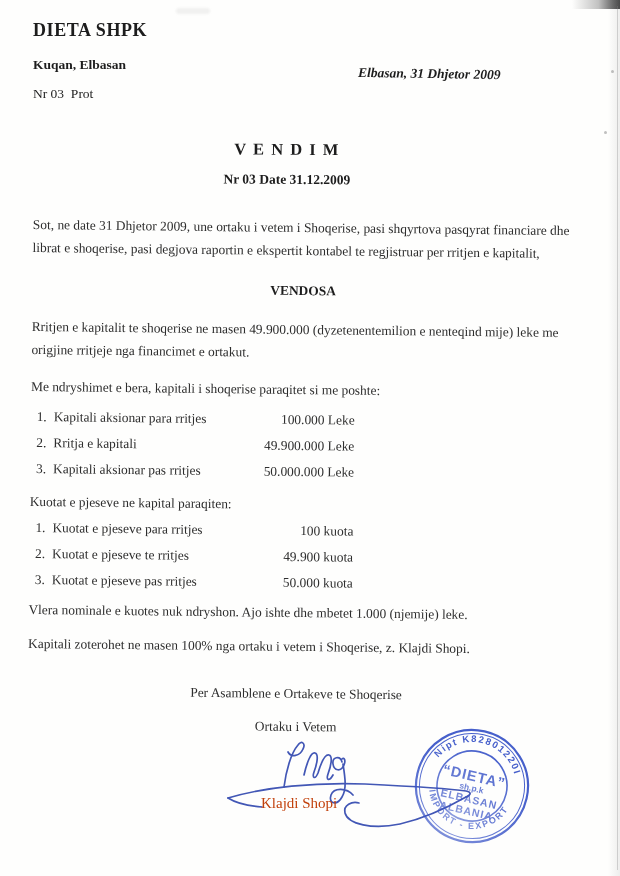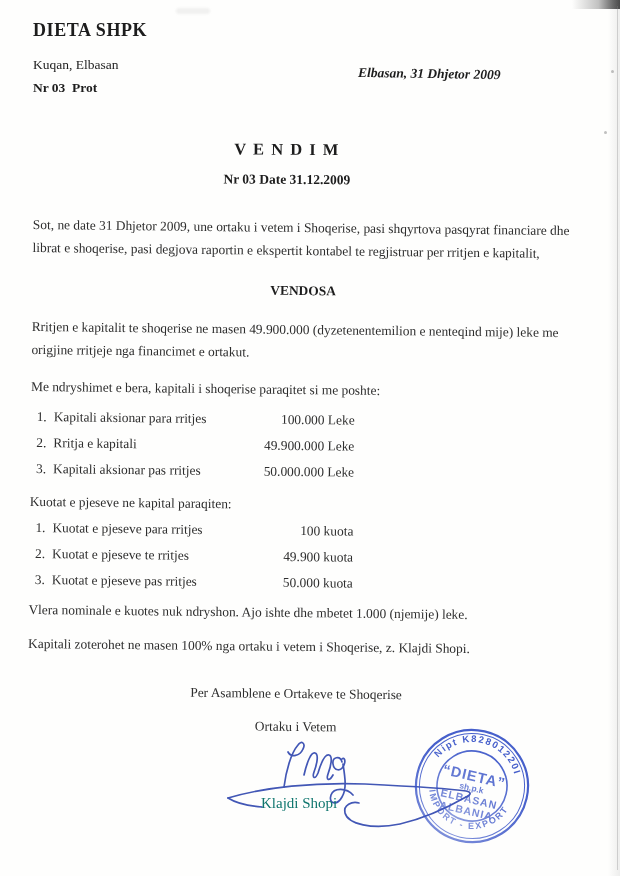--- a/index.html
+++ b/index.html
@@ -1,22 +1,22 @@
 <!DOCTYPE html>
 <html><head>
 <meta charset="utf-8">
 <style>
   html,body{margin:0;padding:0;background:#d9d9d9;}
   .page{position:relative;width:620px;height:876px;background:#fefefd;overflow:hidden;
         font-family:"Liberation Serif",serif;color:#2e2e2e;}
   
   .header{position:absolute;left:33px;top:20px;color:#1d1d1d;}
   .company{font-size:18px;font-weight:bold;letter-spacing:.6px;margin:0;text-align:right;}
-  .address{font-size:13.5px;font-weight:normal;margin-top:16px;}
-  .protocol{font-size:13.5px;font-weight:bold;margin-top:7px;white-space:pre;}
+  .address{font-size:13.5px;font-weight:bold;margin-top:16px;}
+  .protocol{font-size:13.5px;font-weight:normal;margin-top:13px;white-space:pre;}
   .dateline{position:absolute;left:358px;top:66px;font-size:13.5px;font-weight:bold;
             font-style:italic;color:#1d1d1d;transform:rotate(0.9deg);}
   
   .titleblock{position:absolute;left:0;top:140px;width:620px;text-align:center;
               padding-right:46px;box-sizing:border-box;transform:rotate(0.4deg);color:#1d1d1d;}
   .title{font-size:16.5px;font-weight:bold;letter-spacing:1.5px;}
   .subtitle{font-size:13.5px;font-weight:bold;margin-top:12px;}
   
   .docbody{position:absolute;left:33px;top:213px;width:557px;font-size:13.4px;
            transform:rotate(0.65deg);transform-origin:0 0;}
@@ -24,21 +24,21 @@
   .bold-center{text-align:center;padding-right:15px;font-weight:bold;color:#1d1d1d;margin-top:17px;line-height:23px;}
   .mt16{margin-top:16px;} .mt14{margin-top:14px;} .mt6{margin-top:6px;}
   .mt8{margin-top:8px;} .mt2{margin-top:2px;} .mt5{margin-top:5px;}
   .mt11{margin-top:11px;} .mt24{margin-top:24px;} .mt10{margin-top:10px;}
   .row{position:relative;height:26px;line-height:26px;padding-left:6px;white-space:nowrap;}
   .num{display:inline-block;width:17px;}
   .val{position:absolute;left:216px;top:0;width:108px;text-align:right;}
   .centerline{text-align:center;padding-right:20px;line-height:23px;white-space:nowrap;}
   
   .sig-svg{position:absolute;left:200px;top:725px;}
-  .sig-name{position:absolute;left:261px;top:795px;font-size:15px;color:#0f766e;white-space:nowrap;}
+  .sig-name{position:absolute;left:261px;top:795px;font-size:15px;color:#c2410c;white-space:nowrap;}
   .stamp{position:absolute;left:410px;top:724px;width:124px;height:124px;
          transform:rotate(13deg);opacity:.93;
          -webkit-mask-image:radial-gradient(circle at 42% 78%, rgba(0,0,0,.62), #000 62%);
          mask-image:radial-gradient(circle at 42% 78%, rgba(0,0,0,.62), #000 62%);}
   .stamp text{font-family:"Liberation Sans",sans-serif;font-weight:bold;}
   
   .corner-shadow{position:absolute;top:0;right:0;width:48px;height:9px;
       background:linear-gradient(to left,#3c3c3c,rgba(120,120,120,.45) 45%,rgba(200,200,200,0));}
   .edge-band{position:absolute;top:0;right:0;width:12px;height:876px;
       background:linear-gradient(to left,rgba(150,150,150,.16),rgba(150,150,150,0));}

